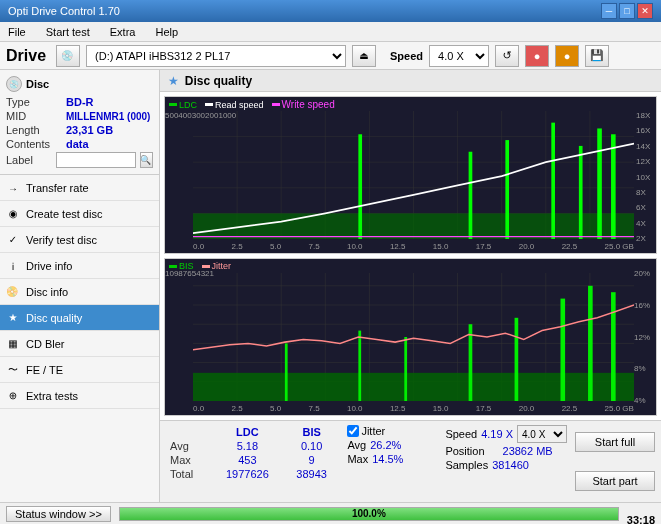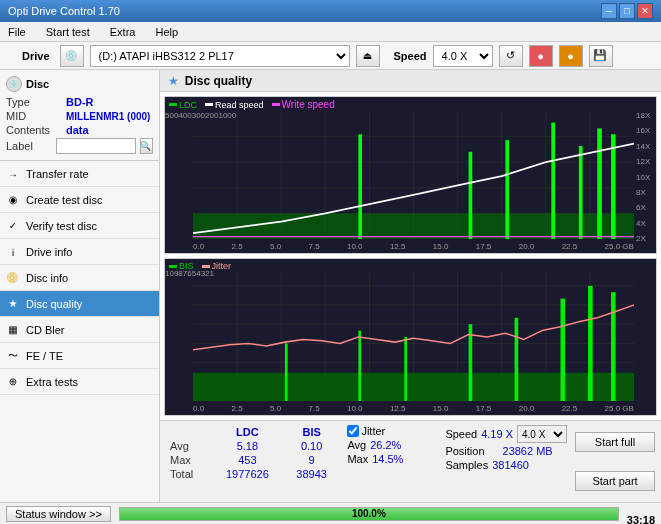--- a/index.html
+++ b/index.html
@@ -43,21 +43,21 @@
     
     .drivebar {
       background: #f5f5f5;
       border-bottom: 1px solid #ccc;
       height: 28px;
       display: flex;
       align-items: center;
       padding: 0 6px;
       gap: 6px;
     }
-    .drive-label { font-weight: bold; font-size: 11px; margin-right: 4px; margin-left: 16px; }
+    .drive-label { font-weight: bold; font-size: 16px; margin-right: 4px; }
     .drive-select {
       background: white;
       border: 1px solid #aaa;
       font-size: 11px;
       height: 22px;
       padding: 0 4px;
       flex: 1;
       max-width: 260px;
     }
     .drive-btn {
@@ -374,20 +374,24 @@
 
       <div class="disc-row">
         <span class="disc-key">Type</span>
         <span class="disc-val">BD-R</span>
       </div>
       <div class="disc-row">
         <span class="disc-key">MID</span>
         <span class="disc-val" style="font-size:10px;">MILLENMR1 (000)</span>
       </div>
       <div class="disc-row">
+        <span class="disc-key">Length</span>
+        <span class="disc-val">23,31 GB</span>
+      </div>
+      <div class="disc-row">
         <span class="disc-key">Contents</span>
         <span class="disc-val">data</span>
       </div>
       <div class="label-row">
         <span class="disc-key">Label</span>
         <input class="label-input" type="text" style="">
         <div class="label-search-btn">🔍</div>
       </div>
     </div>
 
@@ -544,20 +548,27 @@
           <span>8</span>
           <span>7</span>
           <span>6</span>
           <span>5</span>
           <span>4</span>
           <span>3</span>
           <span>2</span>
           <span>1</span>
         </div>
 
+        <div class="y-axis-right" style="padding: 10px 0 10px 0;">
+          <span>20%</span>
+          <span>16%</span>
+          <span>12%</span>
+          <span>8%</span>
+          <span>4%</span>
+        </div>
 
         <div class="chart-svg-wrap">
           <svg viewBox="0 0 480 100" preserveAspectRatio="none">
 
             <line x1="0" y1="10" x2="480" y2="10" stroke="#333" stroke-width="0.5"></line>
             <line x1="0" y1="25" x2="480" y2="25" stroke="#333" stroke-width="0.5"></line>
             <line x1="0" y1="40" x2="480" y2="40" stroke="#333" stroke-width="0.5"></line>
             <line x1="0" y1="55" x2="480" y2="55" stroke="#333" stroke-width="0.5"></line>
             <line x1="0" y1="70" x2="480" y2="70" stroke="#333" stroke-width="0.5"></line>
             <line x1="0" y1="85" x2="480" y2="85" stroke="#333" stroke-width="0.5"></line>

